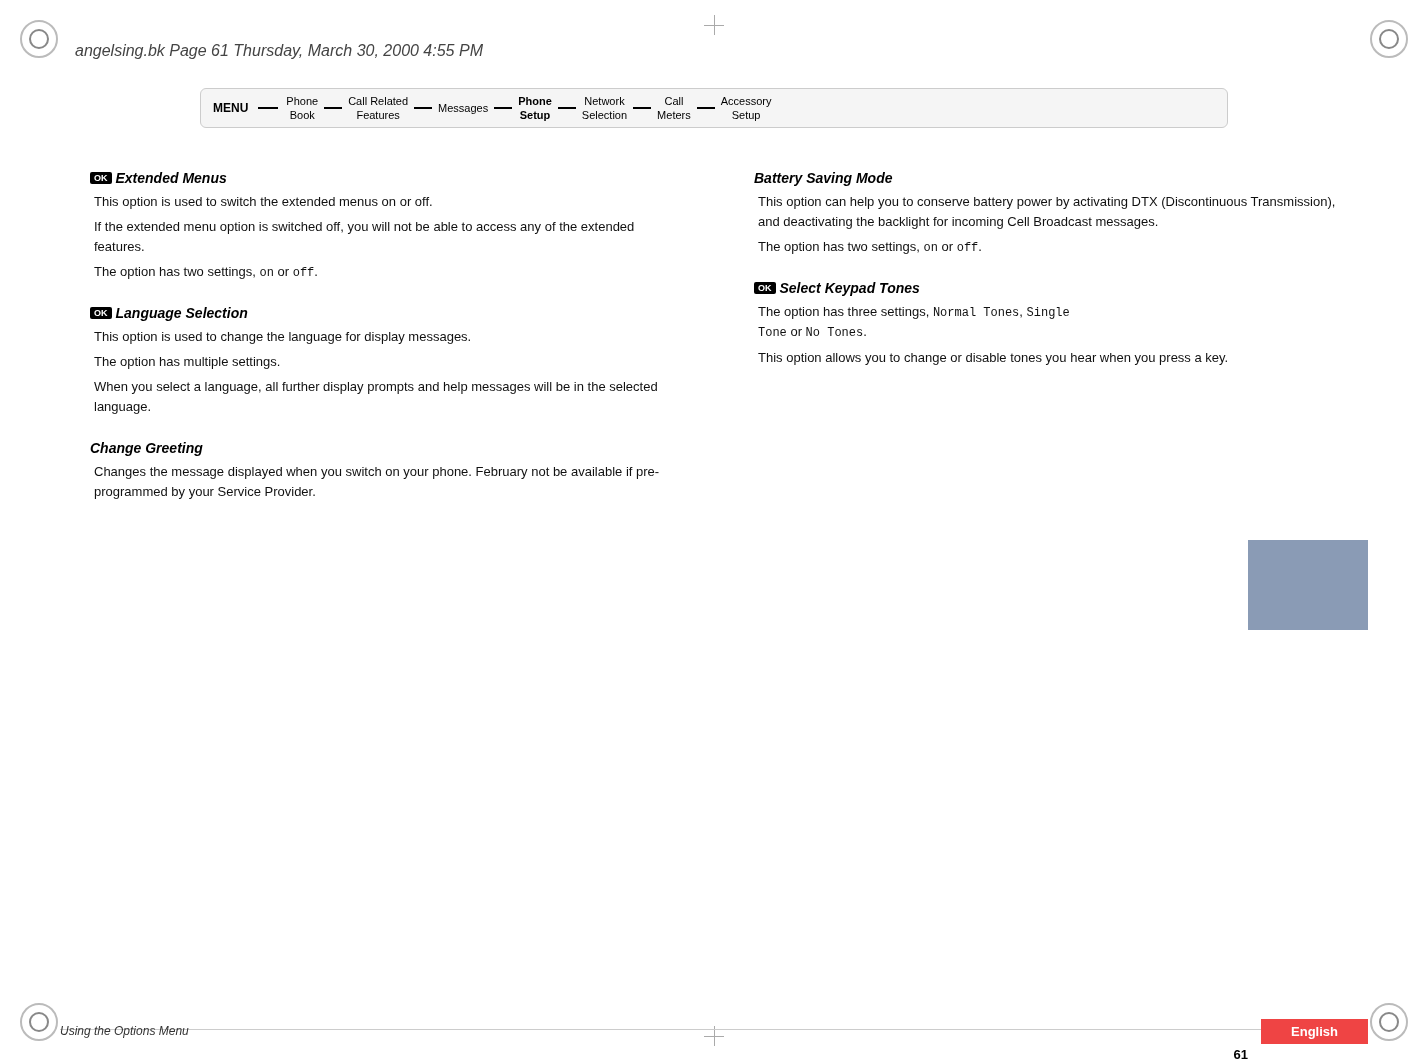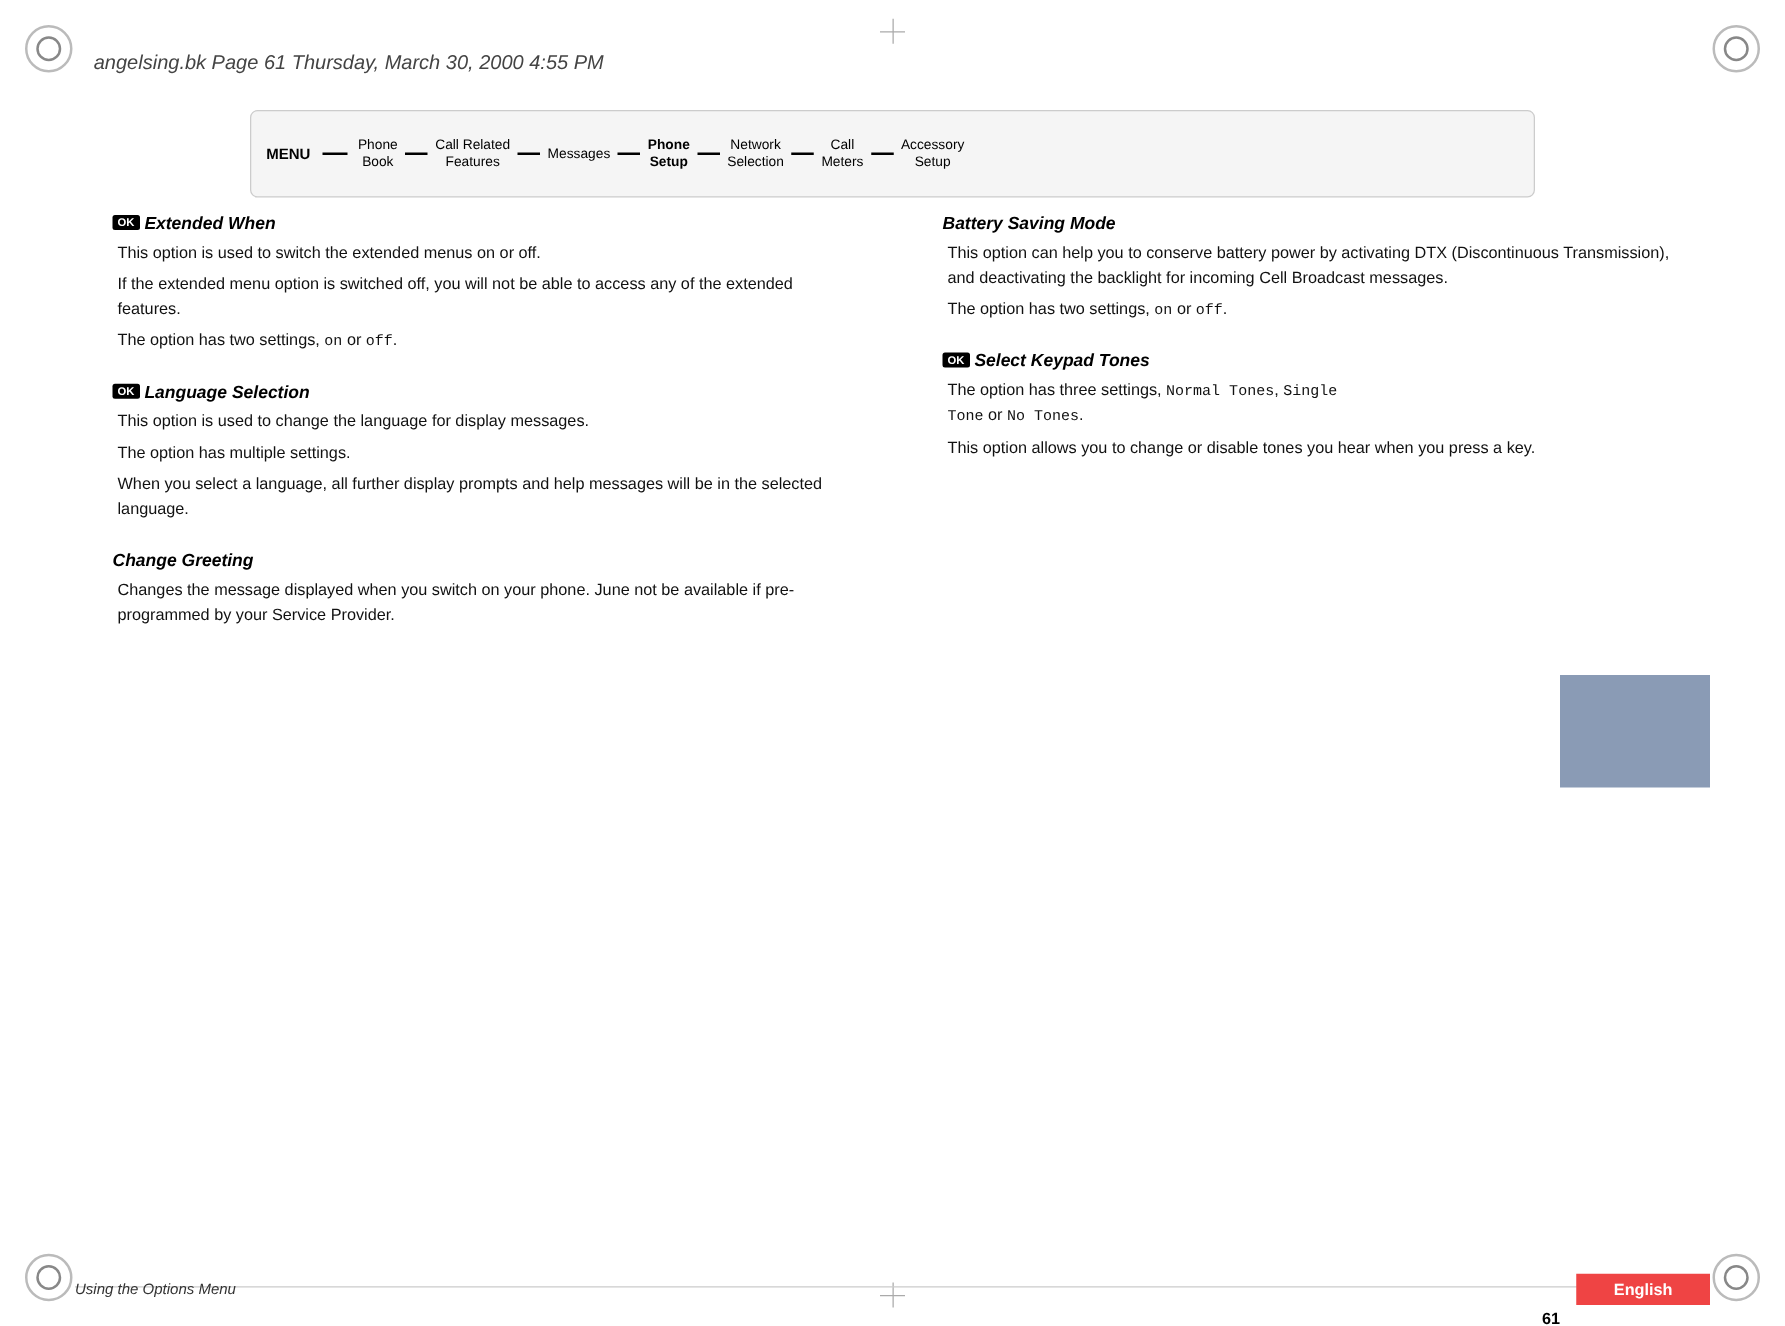--- a/index.html
+++ b/index.html
@@ -12,21 +12,21 @@
       position: relative;
       overflow: hidden;
     }
 
     
     .nav-strip {
       position: absolute;
       top: 88px;
       left: 200px;
       right: 200px;
-      height: 70px;
+      height: 40px;
       display: flex;
       align-items: center;
       background: #f5f5f5;
       border: 1px solid #ccc;
       border-radius: 6px;
       padding: 0 12px;
     }
 
     .nav-menu-label {
       font-size: 12px;
@@ -305,21 +305,21 @@
   <span class="nav-item">Accessory<br>Setup</span>
 </div>
 
 <div class="main-content">
 
   <div class="left-col">
 
     <div class="section">
       <div class="section-heading">
         <span class="ok-badge">OK</span>
-        <span class="section-title">Extended When</span>
+        <span class="section-title">Extended Menus</span>
       </div>
       <div class="section-body">
         <p>This option is used to switch the extended menus on or off.</p>
         <p>If the extended menu option is switched off, you will not be able to access any of the extended features.</p>
         <p>The option has two settings, <span class="mono">on</span> or <span class="mono">off</span>.</p>
       </div>
     </div>
 
     <div class="section">
       <div class="section-heading">
@@ -331,21 +331,21 @@
         <p>The option has multiple settings.</p>
         <p>When you select a language, all further display prompts and help messages will be in the selected language.</p>
       </div>
     </div>
 
     <div class="section">
       <div class="section-heading">
         <span class="section-title">Change Greeting</span>
       </div>
       <div class="section-body">
-        <p>Changes the message displayed when you switch on your phone. June not be available if pre-programmed by your Service Provider.</p>
+        <p>Changes the message displayed when you switch on your phone. February not be available if pre-programmed by your Service Provider.</p>
       </div>
     </div>
 
   </div>
 
   <div class="right-col">
 
     <div class="section">
       <div class="section-heading">
         <span class="section-title">Battery Saving Mode</span>

